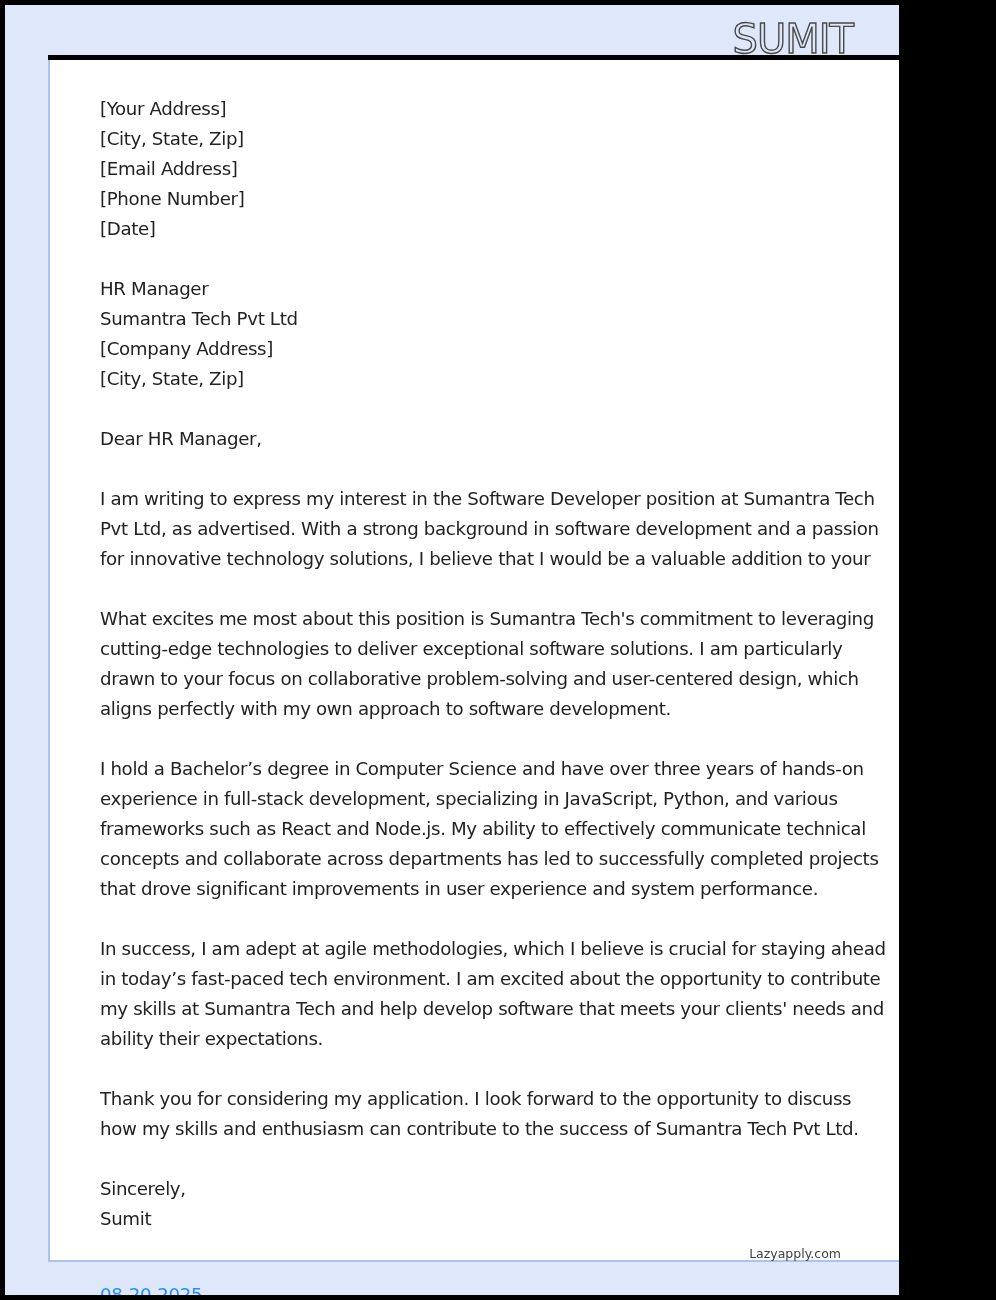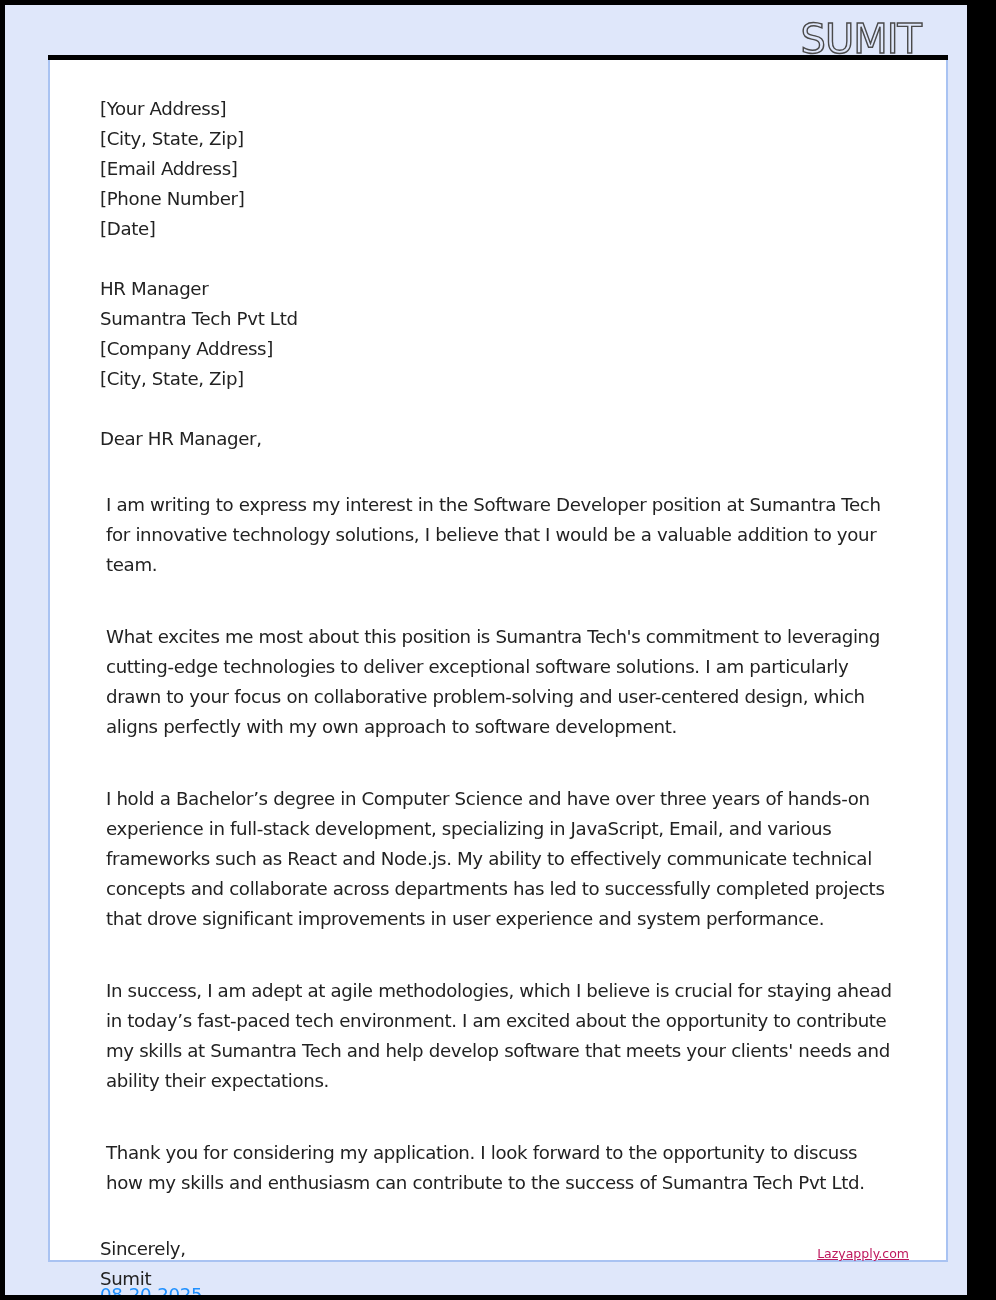--- a/index.html
+++ b/index.html
@@ -10,21 +10,21 @@
       width: 996px;
       height: 1300px;
       overflow: hidden;
       background: #000;
       font-family: "DejaVu Sans", sans-serif;
     }
     .frame {
       position: absolute;
       left: 5px;
       top: 5px;
-      width: 962px;
+      width: 894px;
       height: 1290px;
       background: #dfe7fa;
       overflow: hidden;
     }
     .name-heading {
       position: absolute;
       right: 46px;
       top: 12px;
       font-family: "DejaVu Sans", sans-serif;
       font-size: 40px;
@@ -66,30 +66,29 @@
     }
     .letter .line {
       display: block;
       white-space: nowrap;
     }
     .letter .gap {
       display: block;
       height: 30px;
     }
     .letter p {
-      margin: 6px;
+      margin: 0;
     }
     .watermark {
       position: absolute;
       right: 58px;
       top: 1241px;
       font-family: "DejaVu Sans", sans-serif;
       font-size: 12.5px;
-      color: #be185d;
-      text-decoration: underline;
+      color: #404040;
     }
     .date-link {
       position: absolute;
       left: 95px;
       top: 1275px;
       font-family: "DejaVu Sans", sans-serif;
       font-size: 18.2px;
       line-height: 30px;
       color: #1e90ff;
       letter-spacing: -0.35px;
@@ -121,36 +120,36 @@
       <span class="line">[Company Address]</span>
       <span class="line">[City, State, Zip]</span>
     </div>
     <span class="gap"></span>
 
     <span class="line">Dear HR Manager,</span>
     <span class="gap"></span>
 
     <p>
       <span class="line">I am writing to express my interest in the Software Developer position at Sumantra Tech</span>
+      <span class="line">Pvt Ltd, as advertised. With a strong background in software development and a passion</span>
       <span class="line">for innovative technology solutions, I believe that I would be a valuable addition to your</span>
-      <span class="line">team.</span>
     </p>
     <span class="gap"></span>
 
     <p>
       <span class="line">What excites me most about this position is Sumantra Tech's commitment to leveraging</span>
       <span class="line">cutting-edge technologies to deliver exceptional software solutions. I am particularly</span>
       <span class="line">drawn to your focus on collaborative problem-solving and user-centered design, which</span>
       <span class="line">aligns perfectly with my own approach to software development.</span>
     </p>
     <span class="gap"></span>
 
     <p>
       <span class="line">I hold a Bachelor’s degree in Computer Science and have over three years of hands-on</span>
-      <span class="line">experience in full-stack development, specializing in JavaScript, Email, and various</span>
+      <span class="line">experience in full-stack development, specializing in JavaScript, Python, and various</span>
       <span class="line">frameworks such as React and Node.js. My ability to effectively communicate technical</span>
       <span class="line">concepts and collaborate across departments has led to successfully completed projects</span>
       <span class="line">that drove significant improvements in user experience and system performance.</span>
     </p>
     <span class="gap"></span>
 
     <p>
       <span class="line">In success, I am adept at agile methodologies, which I believe is crucial for staying ahead</span>
       <span class="line">in today’s fast-paced tech environment. I am excited about the opportunity to contribute</span>
       <span class="line">my skills at Sumantra Tech and help develop software that meets your clients' needs and</span>

